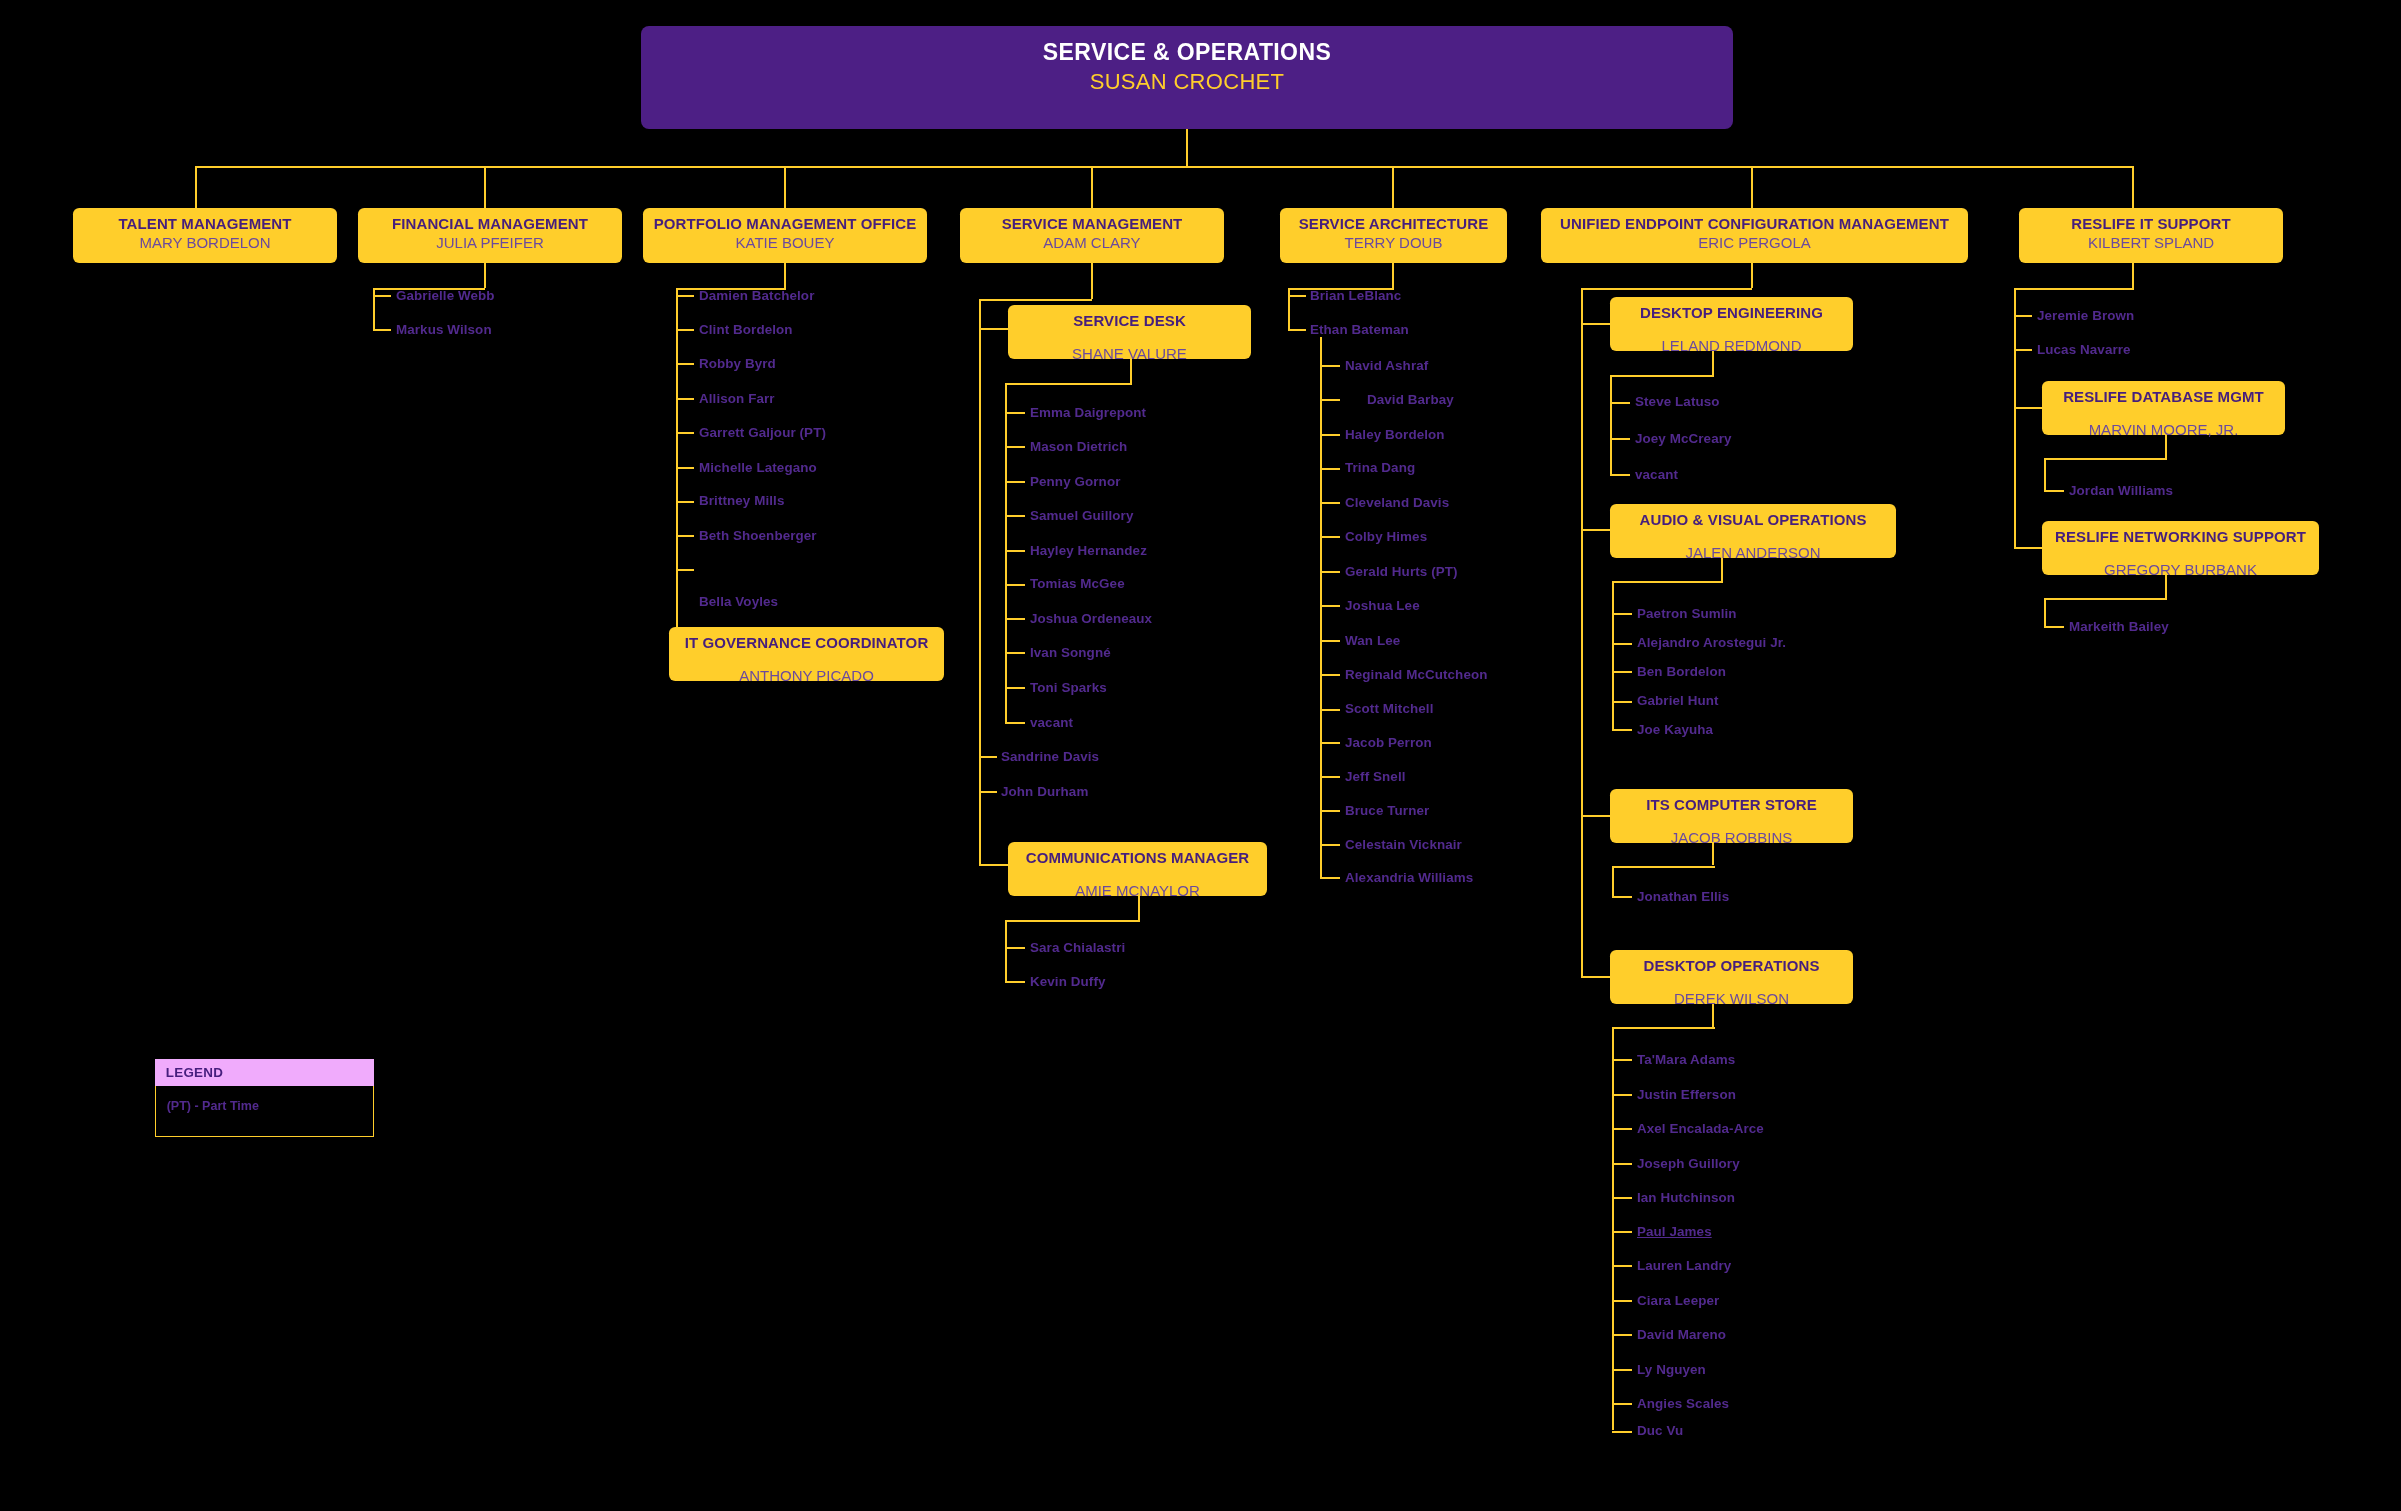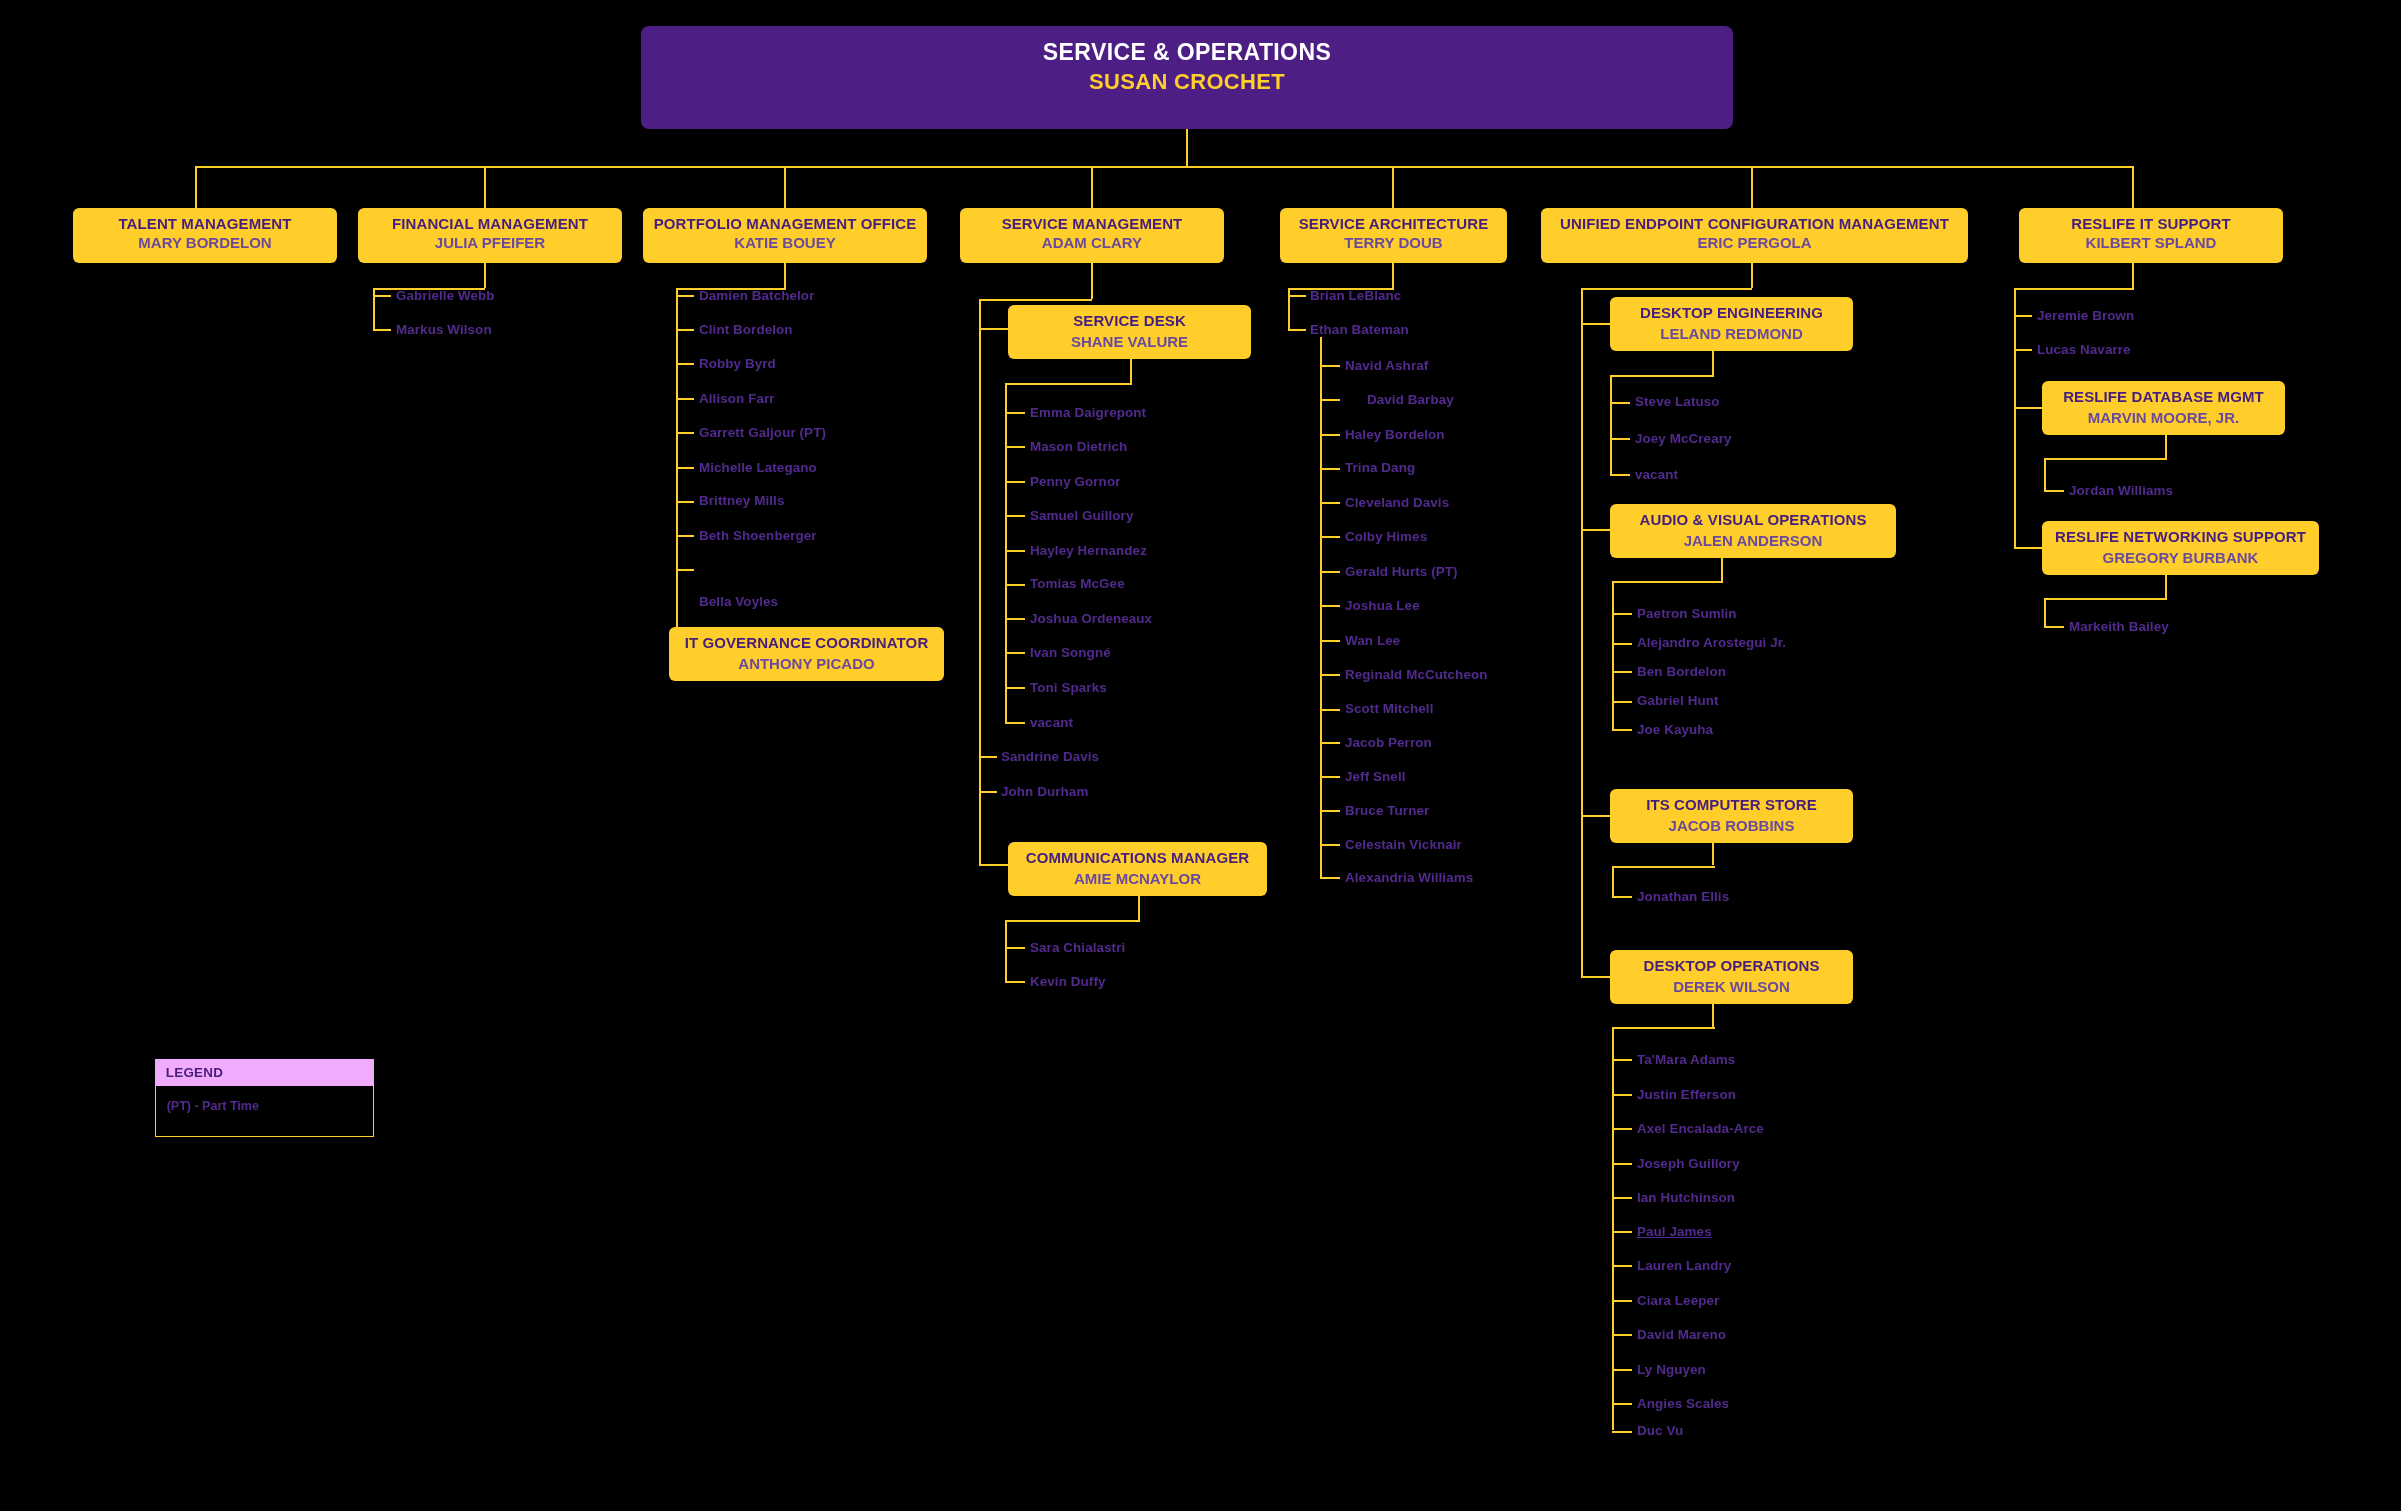--- a/index.html
+++ b/index.html
@@ -31,39 +31,39 @@
   }
   .box .t {
     display: block;
     color: #461E7D;
     font-weight: bold;
     letter-spacing: 0.1px;
   }
   .box .n {
     display: block;
     color: #6B4A9E;
-    font-weight: bold;
+    font-weight: normal;
   }
 
   
   .root {
     background: #4D1F85;
     border-radius: 8px;
     padding: 12.5px 9px;
   }
   .root .t { color: #FFFFFF; font-size: 23px; letter-spacing: 0.4px; }
   .root .n { color: #FFCE2B; font-size: 22px; margin-top: 3.6px; letter-spacing: 0.3px; }
 
   
   .dept .t { font-size: 15px; }
   .dept .n { font-size: 15px; margin-top: 0.9px; }
 
   
   .sub .t { font-size: 15px; }
-  .sub .n { font-size: 15px; margin-top: 3px; }
+  .sub .n { font-size: 15px; margin-top: 15px; }
 
   
   .staff {
     position: absolute;
     color: #522A8E;
     font-size: 13.4px;
     font-weight: bold;
     white-space: nowrap;
     letter-spacing: 0.1px;
   }

